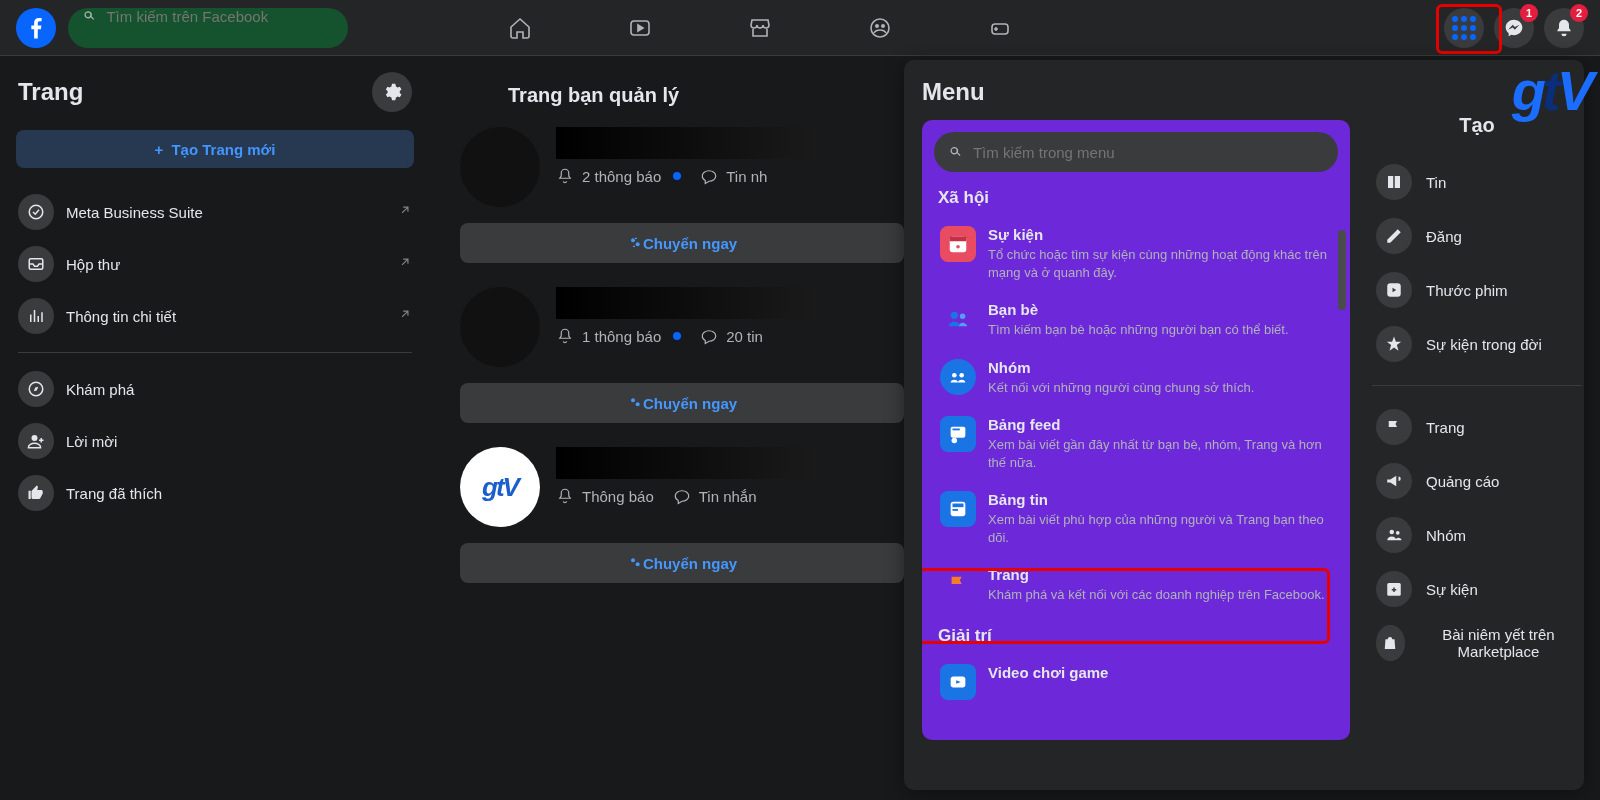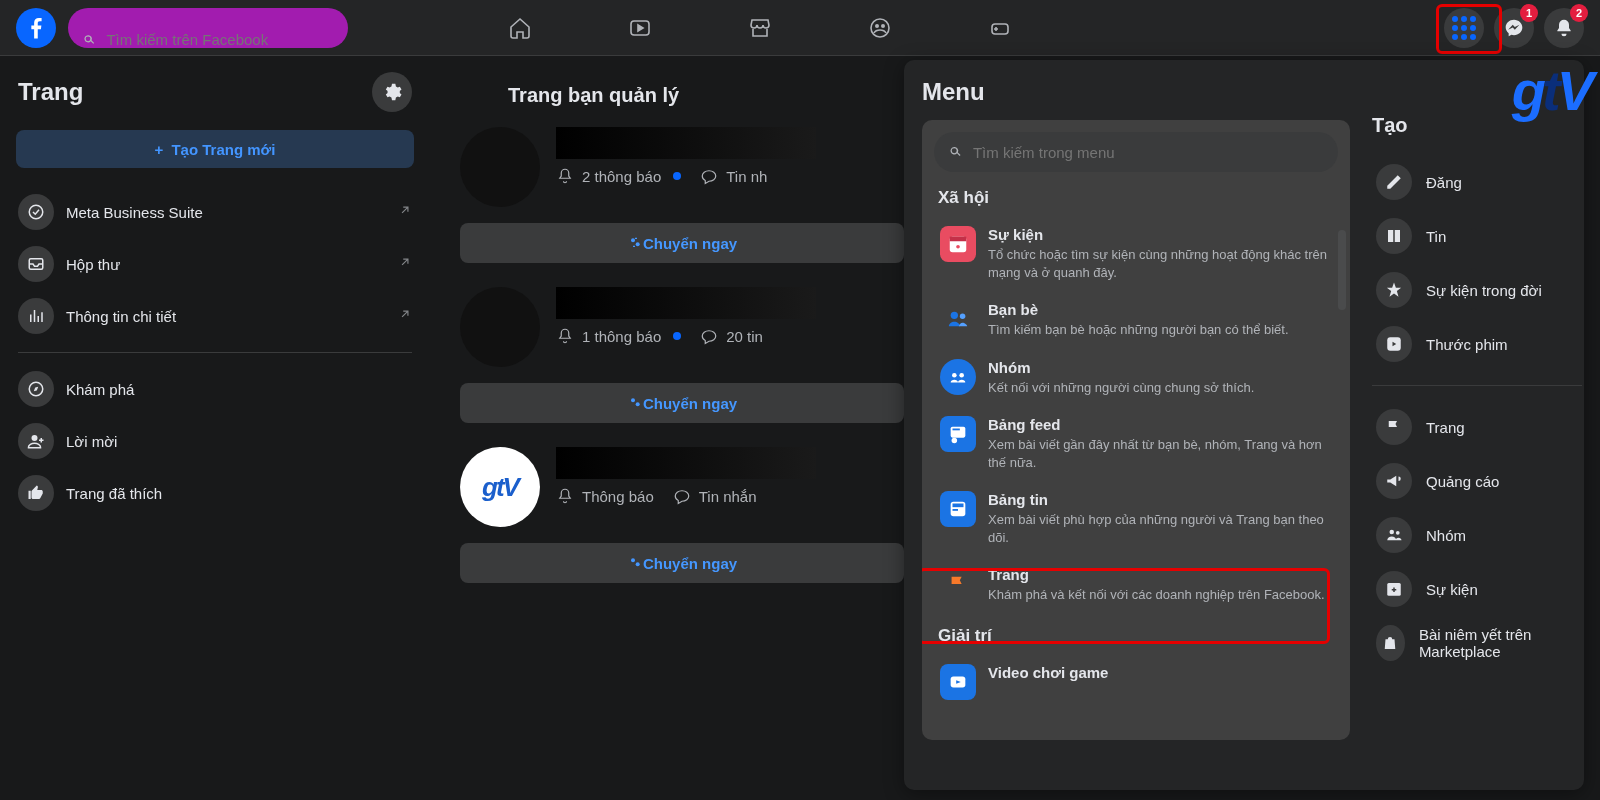--- a/index.html
+++ b/index.html
@@ -2,21 +2,21 @@
 <html><head>
 <meta charset="utf-8">
 <style>
 * { margin:0; padding:0; box-sizing:border-box; font-family:-apple-system, BlinkMacSystemFont, "Segoe UI", Helvetica, Arial, sans-serif; }
 body { background:#18191a; color:#e4e6eb; width:1600px; height:800px; overflow:hidden; position:relative; }
 
 
 .topbar { height:56px; background:#242526; display:flex; align-items:center; padding:0 16px; position:relative; border-bottom:1px solid #3a3b3c; }
 .fb-logo { width:40px; height:40px; background:#0866ff; border-radius:50%; display:flex; align-items:center; justify-content:center; margin-right:12px; }
 .fb-logo svg { width:28px; height:28px; fill:#fff; }
-.searchbox { display:flex; align-items:flex-end; background:#a21caf; border-radius:50px; height:40px; width:280px; padding:0 14px; }
+.searchbox { display:flex; align-items:flex-start; background:#14532d; border-radius:50px; height:40px; width:280px; padding:0 14px; }
 .searchbox svg { width:16px; height:16px; fill:#b0b3b8; margin-right:10px; }
 .searchbox input { background:none; border:none; outline:none; color:#b0b3b8; font-size:15px; width:100%; }
 .nav-center { position:absolute; left:50%; transform:translateX(-50%); display:flex; gap:8px; margin-left:-40px;}
 .nav-icon { width:112px; height:48px; display:flex; align-items:center; justify-content:center; border-radius:8px; cursor:pointer; }
 .nav-icon svg { width:24px; height:24px; fill:none; stroke:#b0b3b8; stroke-width:1.6; }
 .topbar-right { margin-left:auto; display:flex; align-items:center; gap:10px; }
 .circ-btn { width:40px; height:40px; background:#3a3b3c; border-radius:50%; display:flex; align-items:center; justify-content:center; cursor:pointer; position:relative; }
 .circ-btn svg { width:20px; height:20px; fill:#e4e6eb; }
 .highlight-box-top { position:absolute; right:98px; top:4px; width:66px; height:50px; border:3px solid #e60000; border-radius:6px; pointer-events:none; }
 .menu-dots { width:40px; height:40px; border-radius:50%; display:flex; align-items:center; justify-content:center; }
@@ -54,32 +54,32 @@
 .page-meta .mi{ display:flex; align-items:center; gap:8px;}
 .page-meta svg { width:18px; height:18px; fill:none; stroke:#b0b3b8; stroke-width:1.6; }
 .dotb { width:8px; height:8px; background:#0866ff; border-radius:50%; display:inline-block; margin-left:4px;}
 .switch-btn { margin-top:16px; margin-left:10px; background:#3a3b3c; height:40px; border-radius:8px; display:flex; align-items:center; justify-content:center; color:#4597ff; font-weight:600; font-size:15px; cursor:pointer; width:444px;}
 .switch-btn svg{width:16px;height:16px;fill:#4597ff;}
 
 
 .menu-panel { position:absolute; right:16px; top:60px; width:680px; height:730px; background:#242526; border-radius:10px; box-shadow:0 4px 20px rgba(0,0,0,.4); padding:18px 0 18px 18px; display:flex; overflow:hidden;}
 .menu-panel h2{ font-size:24px; font-weight:700; margin-bottom:14px;}
 .menu-left { width:440px; padding-right:12px;}
-.menu-scroll { background:#404040; border-radius:10px; padding:12px 0 12px 12px; height:620px; overflow:hidden; position:relative;}
+.menu-scroll { background:#6d28d9; border-radius:10px; padding:12px 0 12px 12px; height:620px; overflow:hidden; position:relative;}
 .menu-search { display:flex; align-items:center; background:#3a3b3c; border-radius:50px; height:40px; padding:0 14px; margin:0 12px 16px 0;}
 .menu-search svg{width:16px;height:16px;fill:#b0b3b8;margin-right:10px;}
 .menu-search input{ background:none;border:none;outline:none;color:#b0b3b8;font-size:15px;width:100%;}
 .section-title{ font-size:17px; font-weight:700; margin:6px 0 8px 4px;}
 .menu-item{ display:flex; gap:12px; padding:10px 14px 10px 6px; border-radius:8px; cursor:pointer;}
 .menu-item .mic{ width:36px;height:36px;border-radius:8px; display:flex;align-items:center;justify-content:center; flex-shrink:0;}
 .menu-item .mic svg{width:22px;height:22px;fill:#fff;}
 .menu-item .mt{ font-size:15px; font-weight:600; line-height:1.2;}
 .menu-item .md{ font-size:13px; color:#b0b3b8; margin-top:2px; line-height:1.35;}
 .menu-highlight{ position:absolute; border:3px solid #e60000; border-radius:6px; pointer-events:none;}
-.menu-right{ width:220px; padding-left:10px;}
+.menu-right{ width:220px; padding-left:10px;text-align:center;}
 .create-title{ font-size:20px; font-weight:700; margin-bottom:18px;}
 .cr-item{ display:flex; align-items:center; gap:14px; padding:9px 4px; cursor:pointer;}
 .cr-item .ci{ width:36px;height:36px;background:#3a3b3c;border-radius:50%;display:flex;align-items:center;justify-content:center;}
 .cr-item .ci svg{width:18px;height:18px;fill:#e4e6eb;}
 .cr-item .cl{ font-size:15px; font-weight:500;}
 .cr-divider{height:1px;background:#3a3b3c;margin:14px 0 14px 0;}
 
 .scrollbar{ position:absolute; right:4px; top:110px; width:8px; height:80px; background:#4a4b4c; border-radius:4px;}
 </style>
 </head>
@@ -444,49 +444,49 @@
       <div class="scrollbar"></div>
     </div>
   </div>
 
   <div class="menu-right">
     <div style="height:36px;"></div>
     <div class="create-title">Tạo</div>
     <div class="cr-item">
         <div class="ci">
           <svg viewBox="0 0 24 24">
+            <path d="M4 4h7v16H4zM13 4h7v16h-7z"></path>
+          </svg>
+        </div>
+        <span class="cl">Tin</span>
+      </div>
+    <div class="cr-item">
+        <div class="ci">
+          <svg viewBox="0 0 24 24">
             <path d="M3 17v4h4L19 9l-4-4L3 17zM21 7l-2 2-4-4 2-2 4 4z"></path>
           </svg>
         </div>
         <span class="cl">Đăng</span>
-      </div>
-    <div class="cr-item">
-        <div class="ci">
-          <svg viewBox="0 0 24 24">
-            <path d="M4 4h7v16H4zM13 4h7v16h-7z"></path>
-          </svg>
-        </div>
-        <span class="cl">Tin</span>
-      </div>
-    <div class="cr-item">
-        <div class="ci">
-          <svg viewBox="0 0 24 24">
-            <path d="M12 2l2.5 7h7l-5.7 4.3L18 21l-6-4.5L6 21l2.2-7.7L2.5 9h7z"></path>
-          </svg>
-        </div>
-        <span class="cl">Sự kiện trong đời</span>
       </div>
     <div class="cr-item">
         <div class="ci">
           <svg viewBox="0 0 24 24">
             <rect x="3" y="3" width="18" height="18" rx="4"></rect>
             <path d="M10 9l5 3-5 3z" fill="#3a3b3c"></path>
           </svg>
         </div>
         <span class="cl">Thước phim</span>
+      </div>
+    <div class="cr-item">
+        <div class="ci">
+          <svg viewBox="0 0 24 24">
+            <path d="M12 2l2.5 7h7l-5.7 4.3L18 21l-6-4.5L6 21l2.2-7.7L2.5 9h7z"></path>
+          </svg>
+        </div>
+        <span class="cl">Sự kiện trong đời</span>
       </div>
     <div class="cr-divider"></div>
     <div class="cr-item">
         <div class="ci">
           <svg viewBox="0 0 24 24">
             <path d="M5 3v18M5 4h11l-2 4 2 4H5"></path>
           </svg>
         </div>
         <span class="cl">Trang</span>
       </div>

